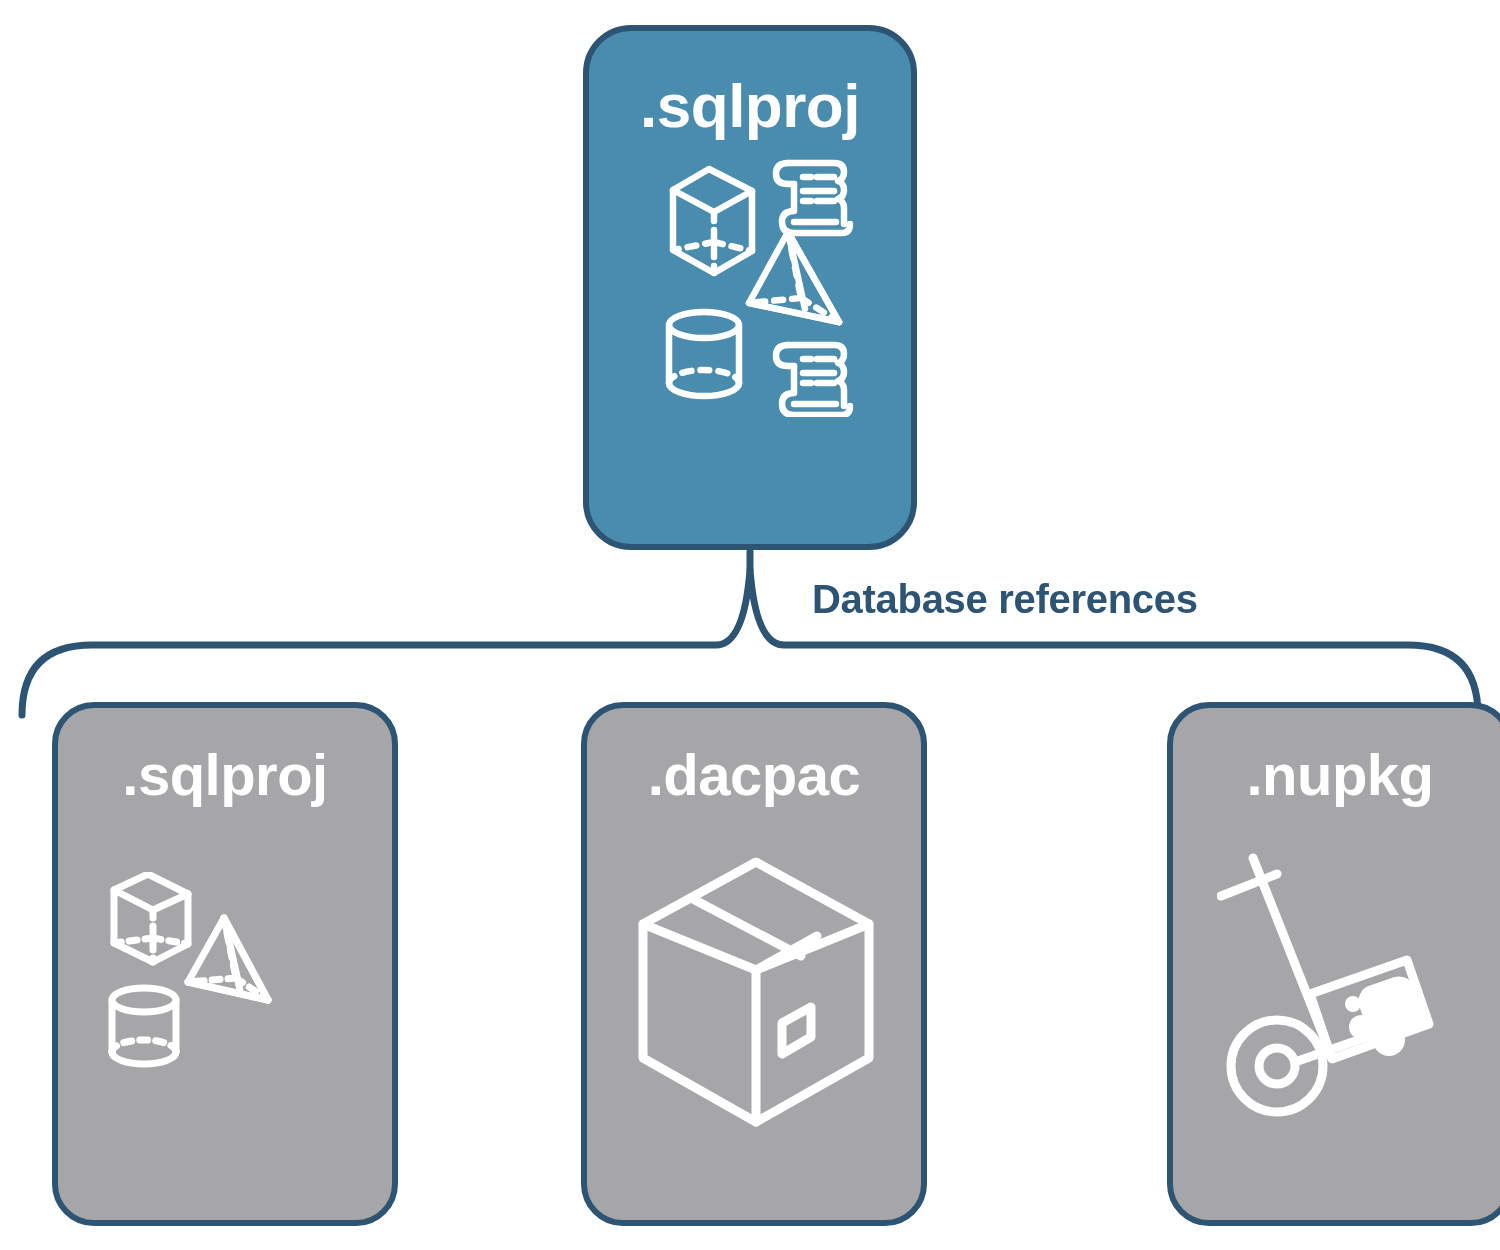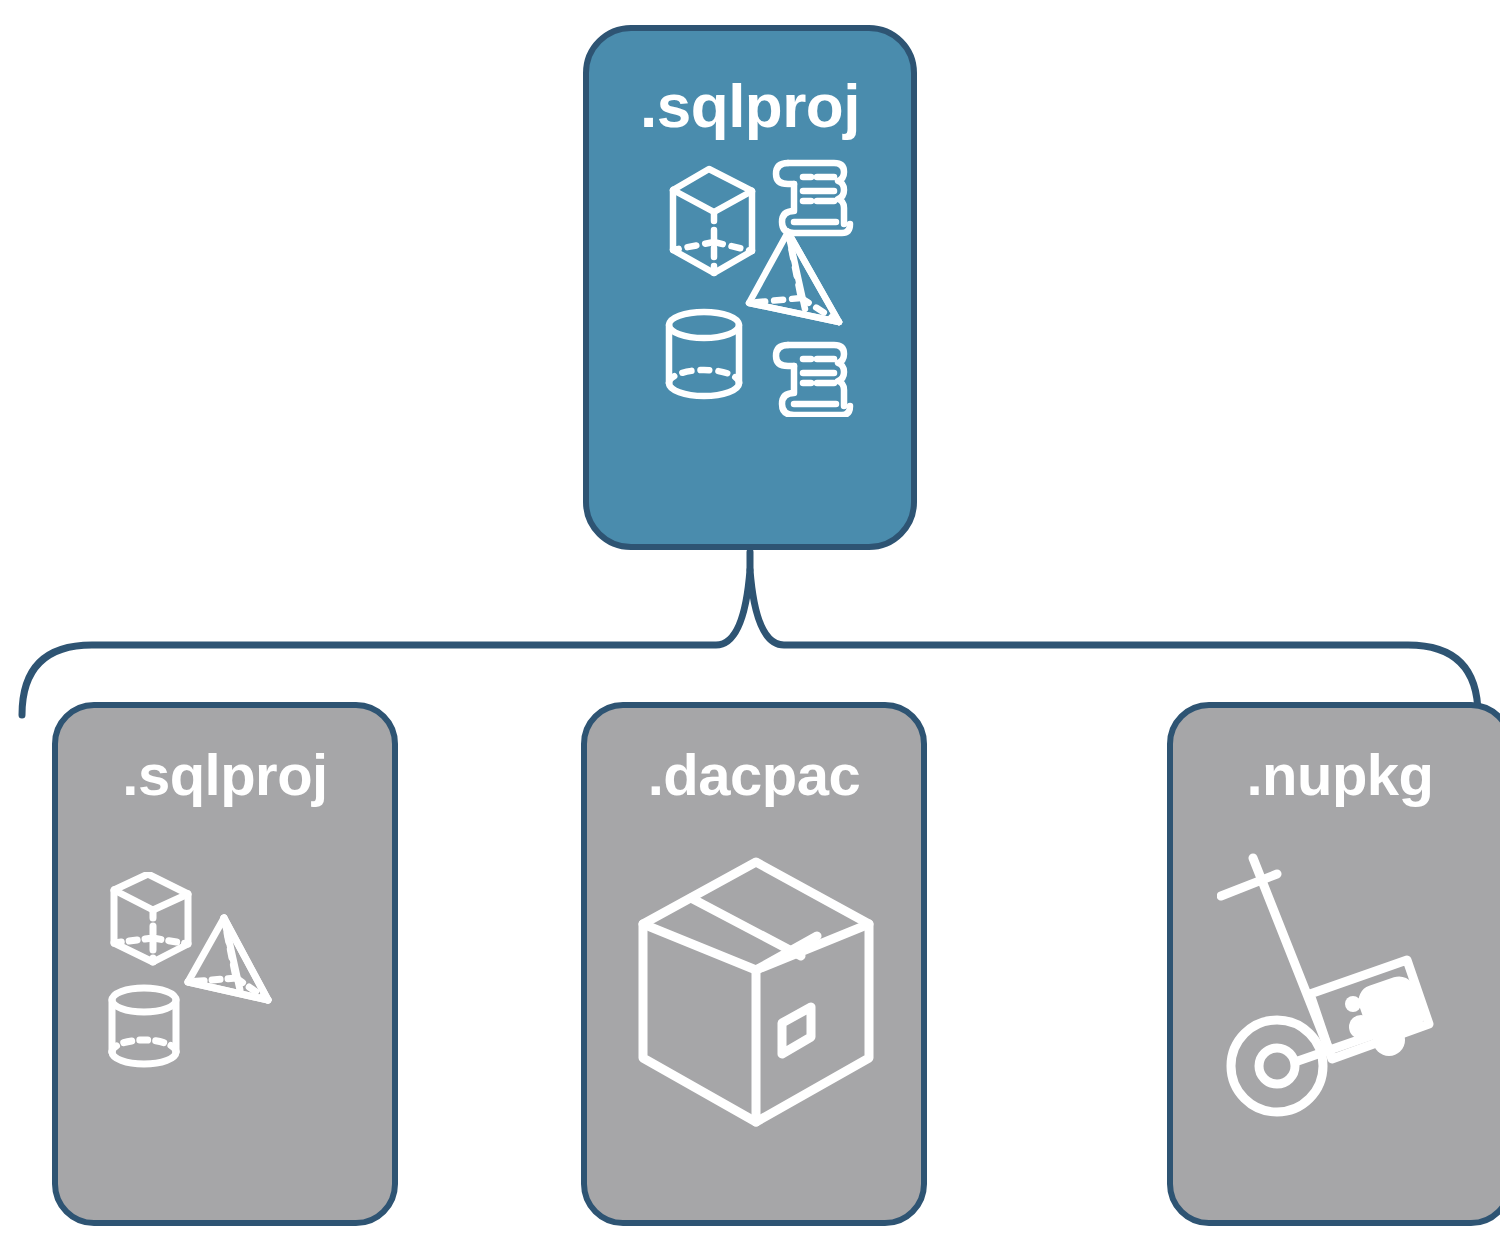--- a/index.html
+++ b/index.html
@@ -174,20 +174,21 @@
 
     <path d="M22 715
              Q22 645 92 645
              L716 645
              Q744 645 750 570
              Q756 645 784 645
              L1408 645
              Q1478 645 1478 715" stroke="#2e5473" stroke-width="7" fill="none" stroke-linecap="round" stroke-linejoin="round"></path>
   </svg>
 
+  <div class="bracket-label">Database references</div>
 
   <div class="card bottom b1">
     <div class="card-title">.sqlproj</div>
 
     <div class="icon-area">
       <div class="icon-abs cluster-sqlproj">
         <svg width="260" height="220" viewBox="0 0 260 220" fill="none" stroke="#ffffff" stroke-width="7" stroke-linecap="round" stroke-linejoin="round">
 
           <g>
             <path d="M18 18 L52 2 L92 22 L92 72 L57 90 L18 71 Z"></path>

